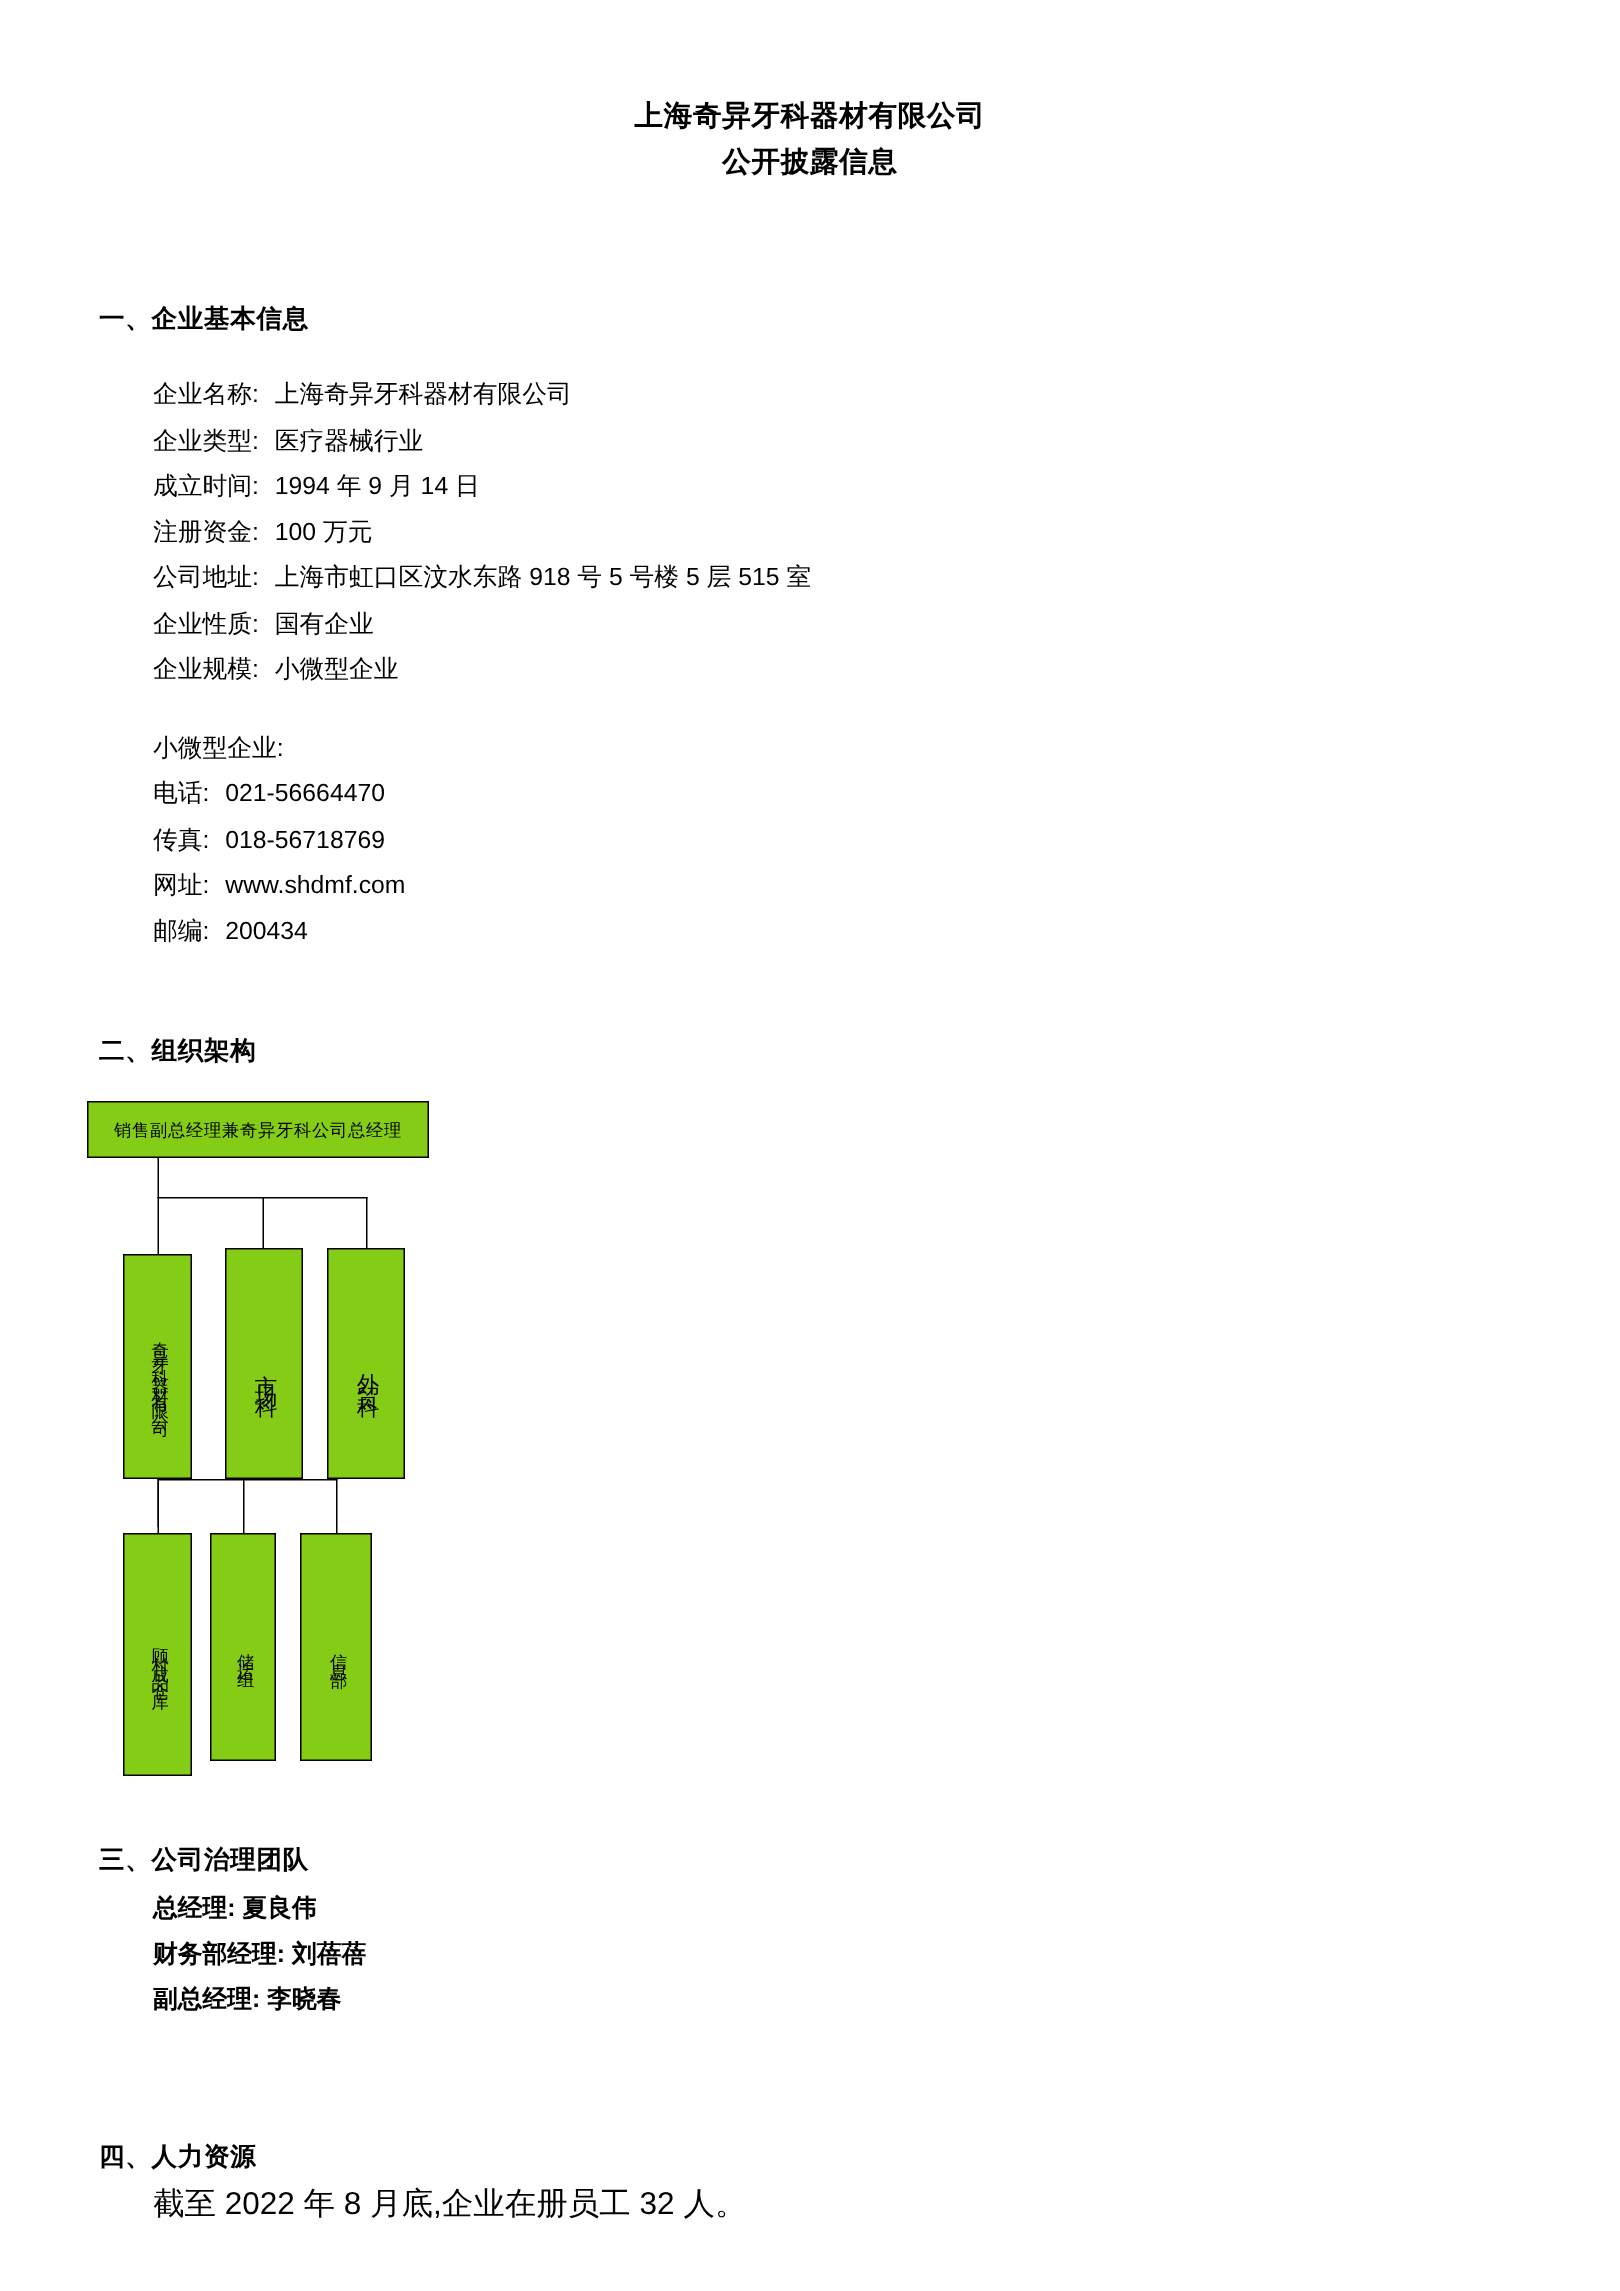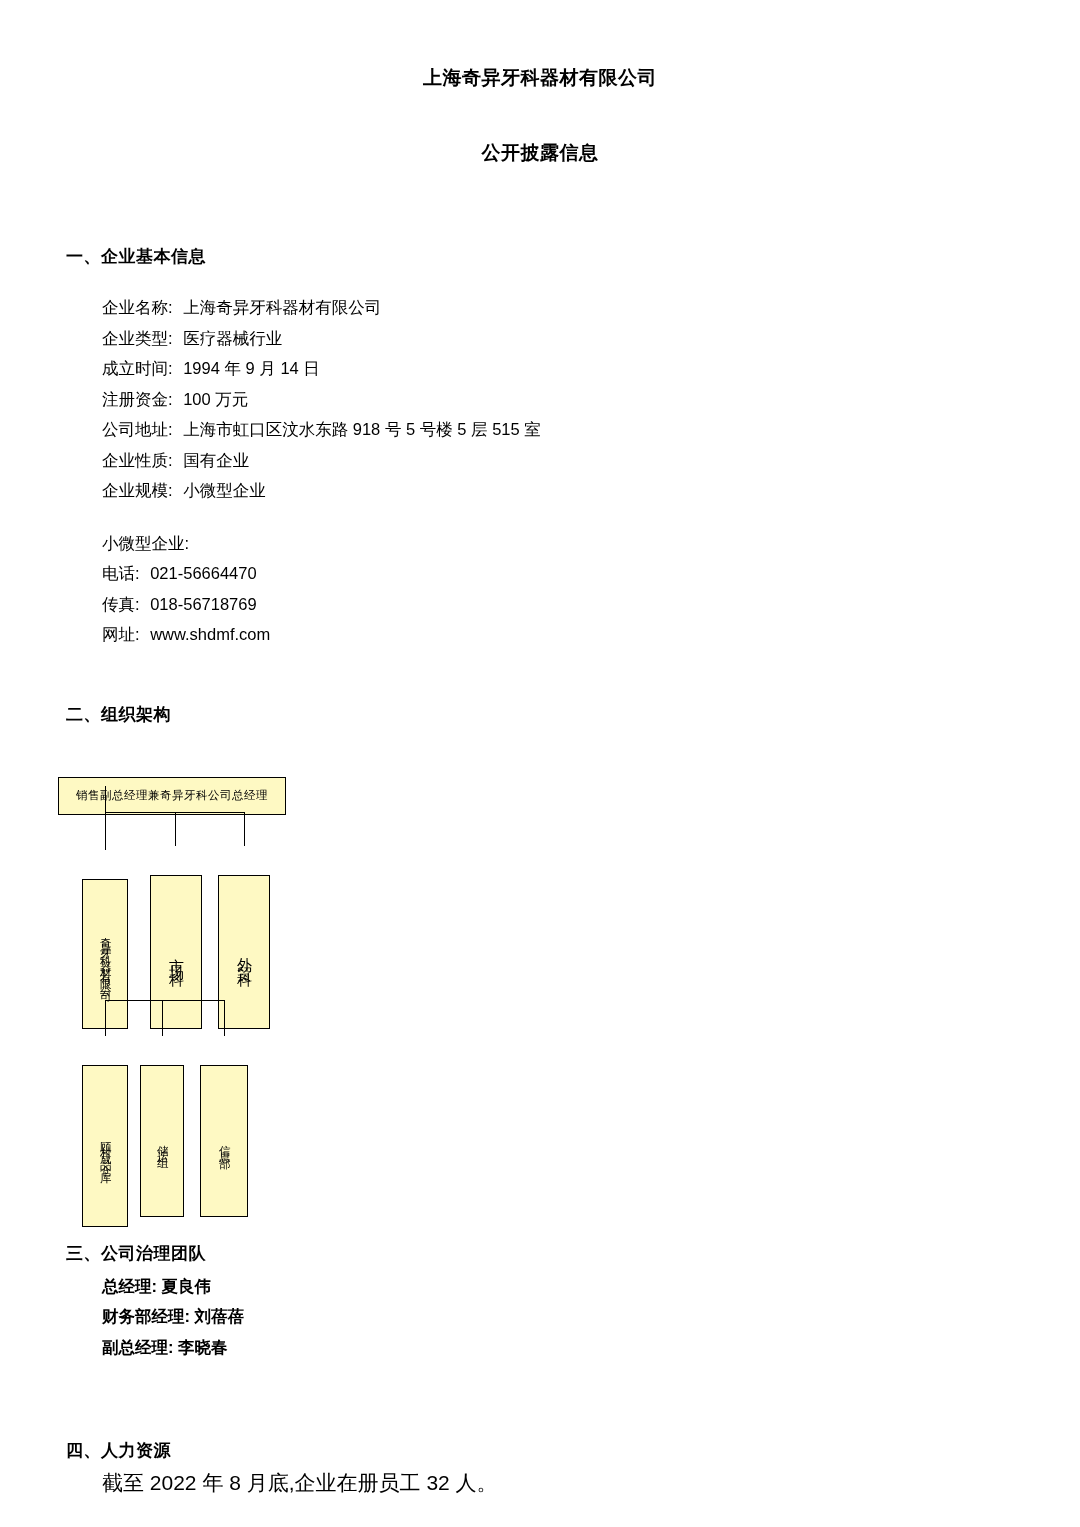--- a/index.html
+++ b/index.html
@@ -25,21 +25,20 @@
   .doc-title {
     text-align: center;
     font-size: 19px;
     font-weight: bold;
     letter-spacing: 0.5px;
     line-height: 31px;
     margin-top: 62px;
   }
   .doc-title .line2 {
     display: block;
-    margin-top: 44px;
   }
   .section {
     margin-top: 0;
   }
   .section-heading {
     font-size: 17px;
     font-weight: bold;
     margin-left: 66px;
     letter-spacing: 0.5px;
     margin-top: 25px;
@@ -71,27 +70,26 @@
   .org-chart {
     position: relative;
     margin-left: 58px;
     margin-top: 22px;
     width: 420px;
     height: 455px;
   }
   .org-box {
     position: absolute;
     border: 1px solid #000;
-    background: #fef9c3;
+    background: #84cc16;
     box-sizing: border-box;
     display: flex;
     align-items: center;
     justify-content: center;
     text-align: center;
-    margin-top: 29px;
   }
   .org-top {
     left: 0px;
     top: 0px;
     width: 228px;
     height: 38px;
     font-size: 11.5px;
     letter-spacing: 0.5px;
   }
   .org-vert {
@@ -177,20 +175,24 @@
         <span class="field-value">021-56664470</span>
       </div>
       <div class="field-row">
         <span class="field-label">传真:</span>
         <span class="field-value">018-56718769</span>
       </div>
       <div class="field-row">
         <span class="field-label">网址:</span>
         <span class="field-value">www.shdmf.com</span>
       </div>
+      <div class="field-row">
+        <span class="field-label">邮编:</span>
+        <span class="field-value">200434</span>
+      </div>
     </div>
   </div>
 
   <div class="sec-gap-md"></div>
 
   <div class="section">
     <div class="section-heading">二、组织架构</div>
 
     <div class="org-chart">
 

